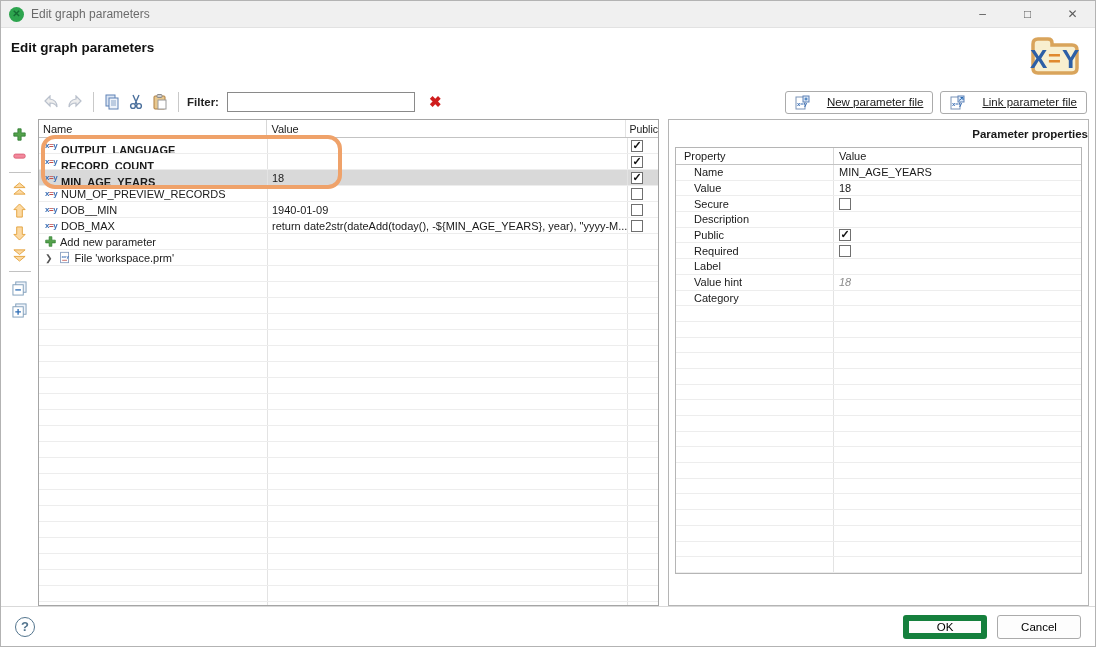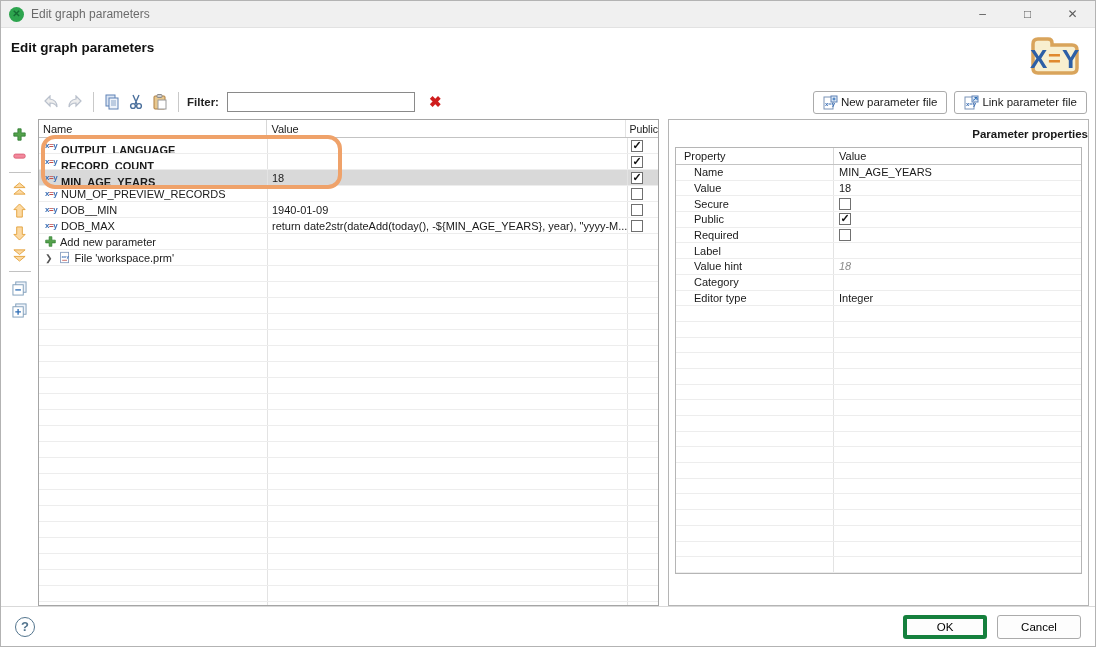--- a/index.html
+++ b/index.html
@@ -19,21 +19,21 @@
   .logo { position:absolute; right:16px; top:6px; width:52px; height:46px; }
 
   
   .toolbar { height:34px; display:flex; align-items:center; padding:0 8px 0 38px; background:#ffffff; }
   .tb-icon { width:22px; height:20px; display:flex; align-items:center; justify-content:center; margin:0 1px; }
   .tb-sep { width:1px; height:20px; background:#c9c9c9; margin:0 6px; }
   .filter-label { font-weight:bold; font-size:11.5px; margin:0 8px 0 2px; color:#222;text-align:center; }
   .filter-input { width:188px; height:20px; border:1px solid #8a8a8a; background:#fff; font-family:"Liberation Sans",sans-serif; font-size:11.5px; padding:0 4px; }
   .clear-filter { color:#cf1d1d; font-weight:bold; font-size:15px; margin-left:14px; cursor:default; }
   .toolbar-right { margin-left:auto; display:flex; gap:7px; }
-  .file-btn { display:flex; align-items:center; gap:3px; height:23px; padding:0 9px; background:#ffffff; border:1px solid #ababab; border-radius:3px; font-size:11.5px; color:#1a1a1a; }
+  .file-btn { display:flex; align-items:center; gap:17px; height:23px; padding:0 9px; background:#ffffff; border:1px solid #ababab; border-radius:3px; font-size:11.5px; color:#1a1a1a;text-decoration:underline; }
 
   
   .main { position:absolute; top:118px; left:0; right:0; bottom:40px; display:flex; }
   .side-toolbar { width:37px; display:flex; flex-direction:column; align-items:center; padding-top:6px; gap:4px; }
   .side-icon { width:20px; height:18px; display:flex; align-items:center; justify-content:center; }
   .side-sep { width:22px; height:1px; background:#c2c2c2; margin:3px 0; }
 
   
   .param-table { width:621px; border:1px solid #a5a5a5; background:#fff; overflow:hidden; }
   .thead { display:flex; height:18px; border-bottom:1px solid #c3c3c3; font-size:11px; color:#1a1a1a; align-items:center; }
@@ -65,21 +65,21 @@
   .p-label { width:158px; padding-left:18px; border-right:1px solid #e3e3e3; height:100%; display:flex; align-items:center; overflow:hidden; white-space:nowrap; }
   .phead .p-label { padding-left:8px; border-right:1px solid #d7d7d7; }
   .p-value { flex:1; padding-left:5px; height:100%; display:flex; align-items:center; overflow:hidden; white-space:nowrap; }
   .p-value.hint { font-style:italic; color:#8a8a8a; }
 
   
   .footer { position:absolute; left:0; right:0; bottom:0; height:40px; border-top:1px solid #d9d9d9; background:#fff; display:flex; align-items:center; padding:0 14px; }
   .help-btn { width:20px; height:20px; border:1.5px solid #53758e; border-radius:50%; color:#53758e; display:flex; align-items:center; justify-content:center; font-size:13px; font-weight:bold; }
   .footer-btns { margin-left:auto; display:flex; gap:10px; }
   .btn { width:84px; height:24px; background:#fdfdfd; border:1px solid #ababab; border-radius:3px; font-family:"Liberation Sans",sans-serif; font-size:11.5px; display:flex; align-items:center; justify-content:center; }
-  .btn.default { border:4px solid #15803d; }
+  .btn.default { border:6px solid #15803d; }
 
   
   .annotation { position:absolute; left:40px; top:134px; width:301px; height:54px; border:4px solid #efa26a; border-radius:14px; pointer-events:none; }
 
   svg { display:block; }
 </style>
 </head>
 <body>
 
 <div class="window">
@@ -440,44 +440,44 @@
               <div class="p-label">Value</div>
               <div class="p-value">18</div>
             </div>
             <div class="prow">
               <div class="p-label">Secure</div>
               <div class="p-value">
                 <span class="cb"></span>
               </div>
             </div>
             <div class="prow">
+              <div class="p-label">Description</div>
+              <div class="p-value"></div>
+            </div>
+            <div class="prow">
               <div class="p-label">Public</div>
               <div class="p-value">
                 <span class="cb checked"></span>
               </div>
             </div>
             <div class="prow">
               <div class="p-label">Required</div>
               <div class="p-value">
                 <span class="cb"></span>
               </div>
             </div>
             <div class="prow">
               <div class="p-label">Label</div>
             </div>
             <div class="prow">
               <div class="p-label">Value hint</div>
               <div class="p-value hint">18</div>
             </div>
             <div class="prow">
               <div class="p-label">Category</div>
-            </div>
-            <div class="prow">
-              <div class="p-label">Editor type</div>
-              <div class="p-value">Integer</div>
             </div>
             <div class="prow">
               <div class="p-label"></div>
               <div class="p-value"></div>
             </div>
             <div class="prow">
               <div class="p-label"></div>
               <div class="p-value"></div>
             </div>
             <div class="prow">

